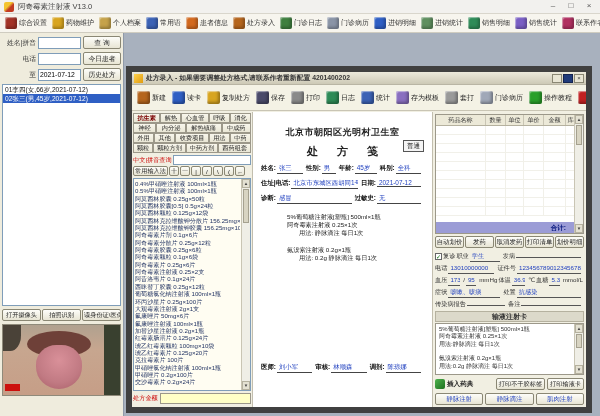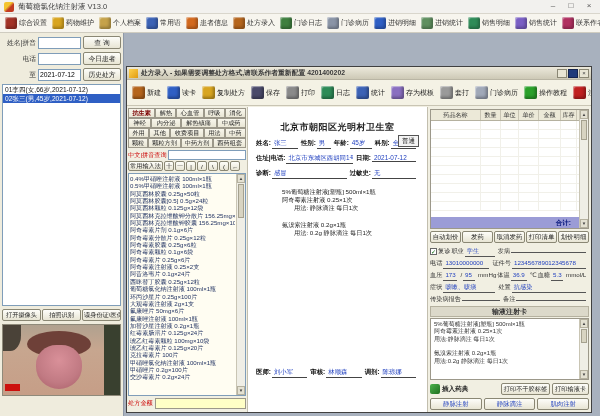--- a/index.html
+++ b/index.html
@@ -34,21 +34,21 @@
   .cam-row .btn { font-size:6.2px; height:12px; padding:0 1px; flex:1; overflow:hidden; }
   .photo { margin-top:3px; height:72px; position:relative; background:linear-gradient(180deg,#b0a18f 0%,#c7a68f 35%,#c69e87 100%); overflow:hidden; border:1px solid #8f8a7a; }
   .photo .hair { position:absolute; right:0; top:0; bottom:0; width:16px; background:#39402f; }
   .photo .hair2 { position:absolute; left:0; top:0; width:18px; height:26px; background:#4a4238; border-radius:0 0 60% 0; }
   .photo .lips { position:absolute; top:6px; left:24px; width:64px; height:26px; background:#6e4038; border-radius:50%; }
   .photo .tongue { position:absolute; top:20px; left:33px; width:46px; height:44px; background:radial-gradient(circle at 50% 35%,#d99099 0%,#c17a83 60%,#a95f68 100%); border-radius:46% 46% 52% 52%; }
   .photo .redtag { position:absolute; left:2px; bottom:4px; width:15px; height:7px; background:#c00; opacity:.9; }
 
   
   .mdi { position:absolute; left:124px; top:33px; right:0; bottom:0; background:#a8b1be; }
-  .rx-win { position:absolute; left:2px; top:33px; right:8px; bottom:3px; background:#f1efe2; border:1px solid #404040; }
+  .rx-win { position:absolute; left:2px; top:33px; right:8px; bottom:3px; background:#f1efe2; border:6px solid #404040; }
   .rx-title { height:13px; background:linear-gradient(#ece9db,#cdc9b6); display:flex; align-items:center; padding:0 2px; border-bottom:1px solid #b9b5a4; }
   .rx-title-icon { width:9px; height:9px; background:linear-gradient(135deg,#ffd24d,#e09b10); margin-right:3px; flex:none; }
   .rx-title-text { font-size:6.8px; font-weight:bold; color:#3a3a3a; white-space:nowrap; overflow:hidden; }
   .rx-title-btns { margin-left:auto; display:flex; gap:1px; }
   .rx-tbtn { width:10px; height:9px; border:1px solid #8a8774; background:#e8e5d4; font-size:6px; line-height:7px; text-align:center; color:#444; }
   .rx-tbtn.dark { background:#1f3a7a; border-color:#142450; }
 
   .rx-toolbar { height:26px; display:flex; align-items:center; padding:0 2px; border-bottom:1px solid #c9c5b4; background:#f4f2e5; overflow:hidden; }
   .rxt-item { display:flex; align-items:center; gap:2px; padding:2px 3px; white-space:nowrap; }
   .rxt-ico { width:13px; height:13px; border-radius:2px; flex:none; box-shadow:inset -2px -2px 3px rgba(0,0,0,.3), inset 1px 1px 1px rgba(255,255,255,.5); }
@@ -114,21 +114,21 @@
   .insert-label { font-size:6.6px; font-weight:bold; color:#222; }
   .rp-bottom1 .btn { font-size:6.2px; height:12px; }
   .rp-bottom2 { display:flex; gap:2px; margin-top:3px; flex:none; }
   .rp-bottom2 .btn { flex:1; font-size:6.4px; height:12px; color:#1f3fbf; }
 </style>
 </head>
 <body>
 
 <div class="titlebar">
   <span class="app-icon"></span>
-  <span class="title-text">葡萄糖氯化钠注射液  V13.0</span>
+  <span class="title-text">阿奇霉素注射液  V13.0</span>
   <span class="win-controls">
     <span class="win-btn">–</span>
     <span class="win-btn">□</span>
     <span class="win-btn">×</span>
   </span>
 </div>
 
 <div class="main-toolbar">
     <div class="tb-item">
       <span class="tb-ico" style="background: rgb(163, 51, 39);"></span>
@@ -366,20 +366,21 @@
         </div>
         <div class="rx-bottom-field">
           <span class="rb-label">处方金额</span>
           <span class="rb-input"></span>
         </div>
       </div>
 
       <div class="col-paper">
         <div class="hosp">北京市朝阳区光明村卫生室</div>
         <div class="badge">普通</div>
+        <div class="rx-doc-title">处 方 笺</div>
         <div class="p-row">
           <span class="p-lab">姓名:</span>
           <span class="p-val w28">张三</span>
           <span class="p-lab">性别:</span>
           <span class="p-val w16">男</span>
           <span class="p-lab">年龄:</span>
           <span class="p-val w22">45岁</span>
           <span class="p-lab">科别:</span>
           <span class="p-val wfl">全科</span>
         </div>

